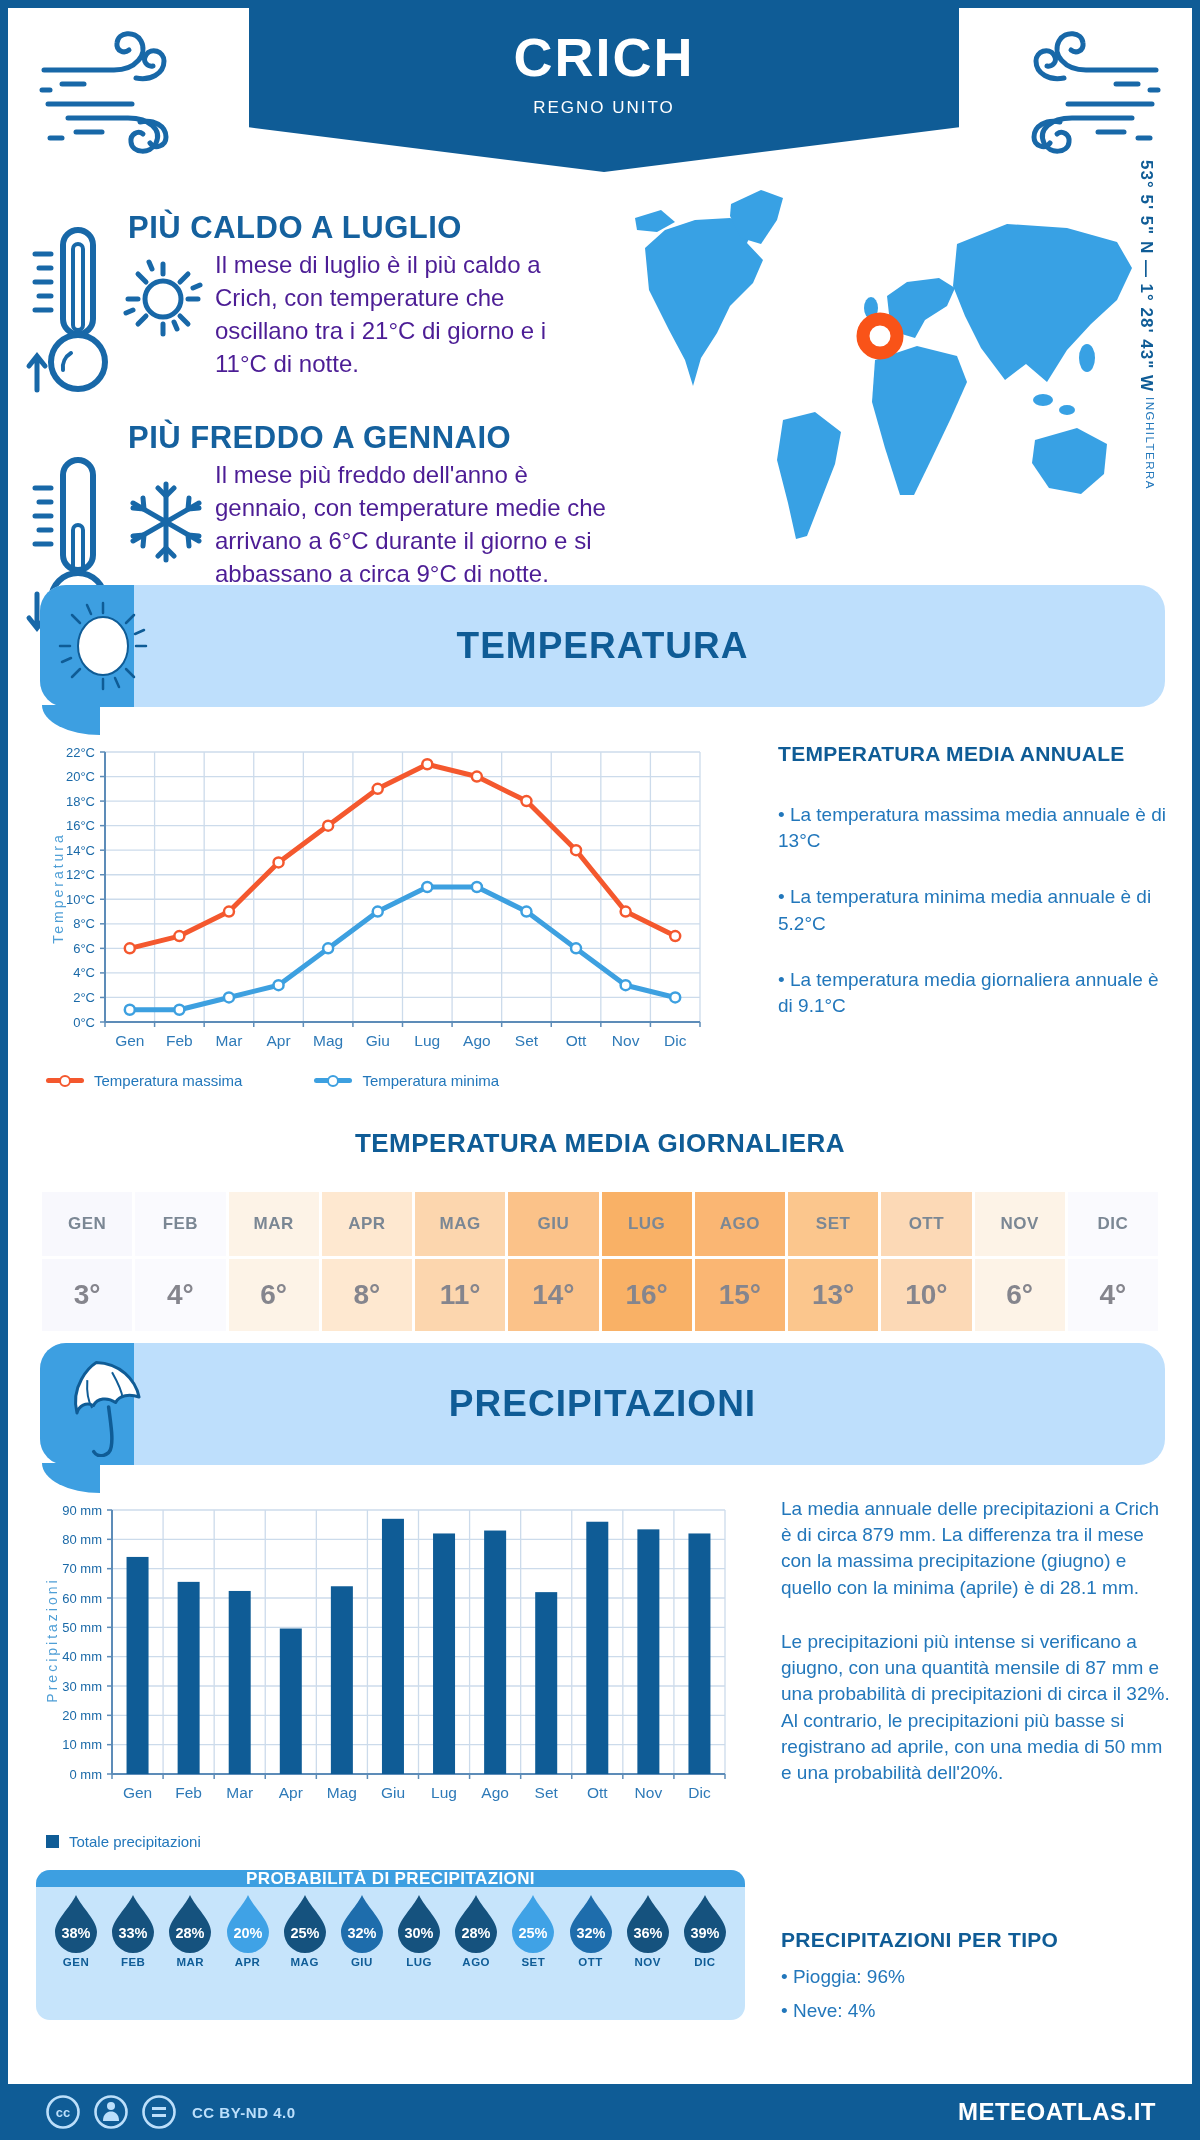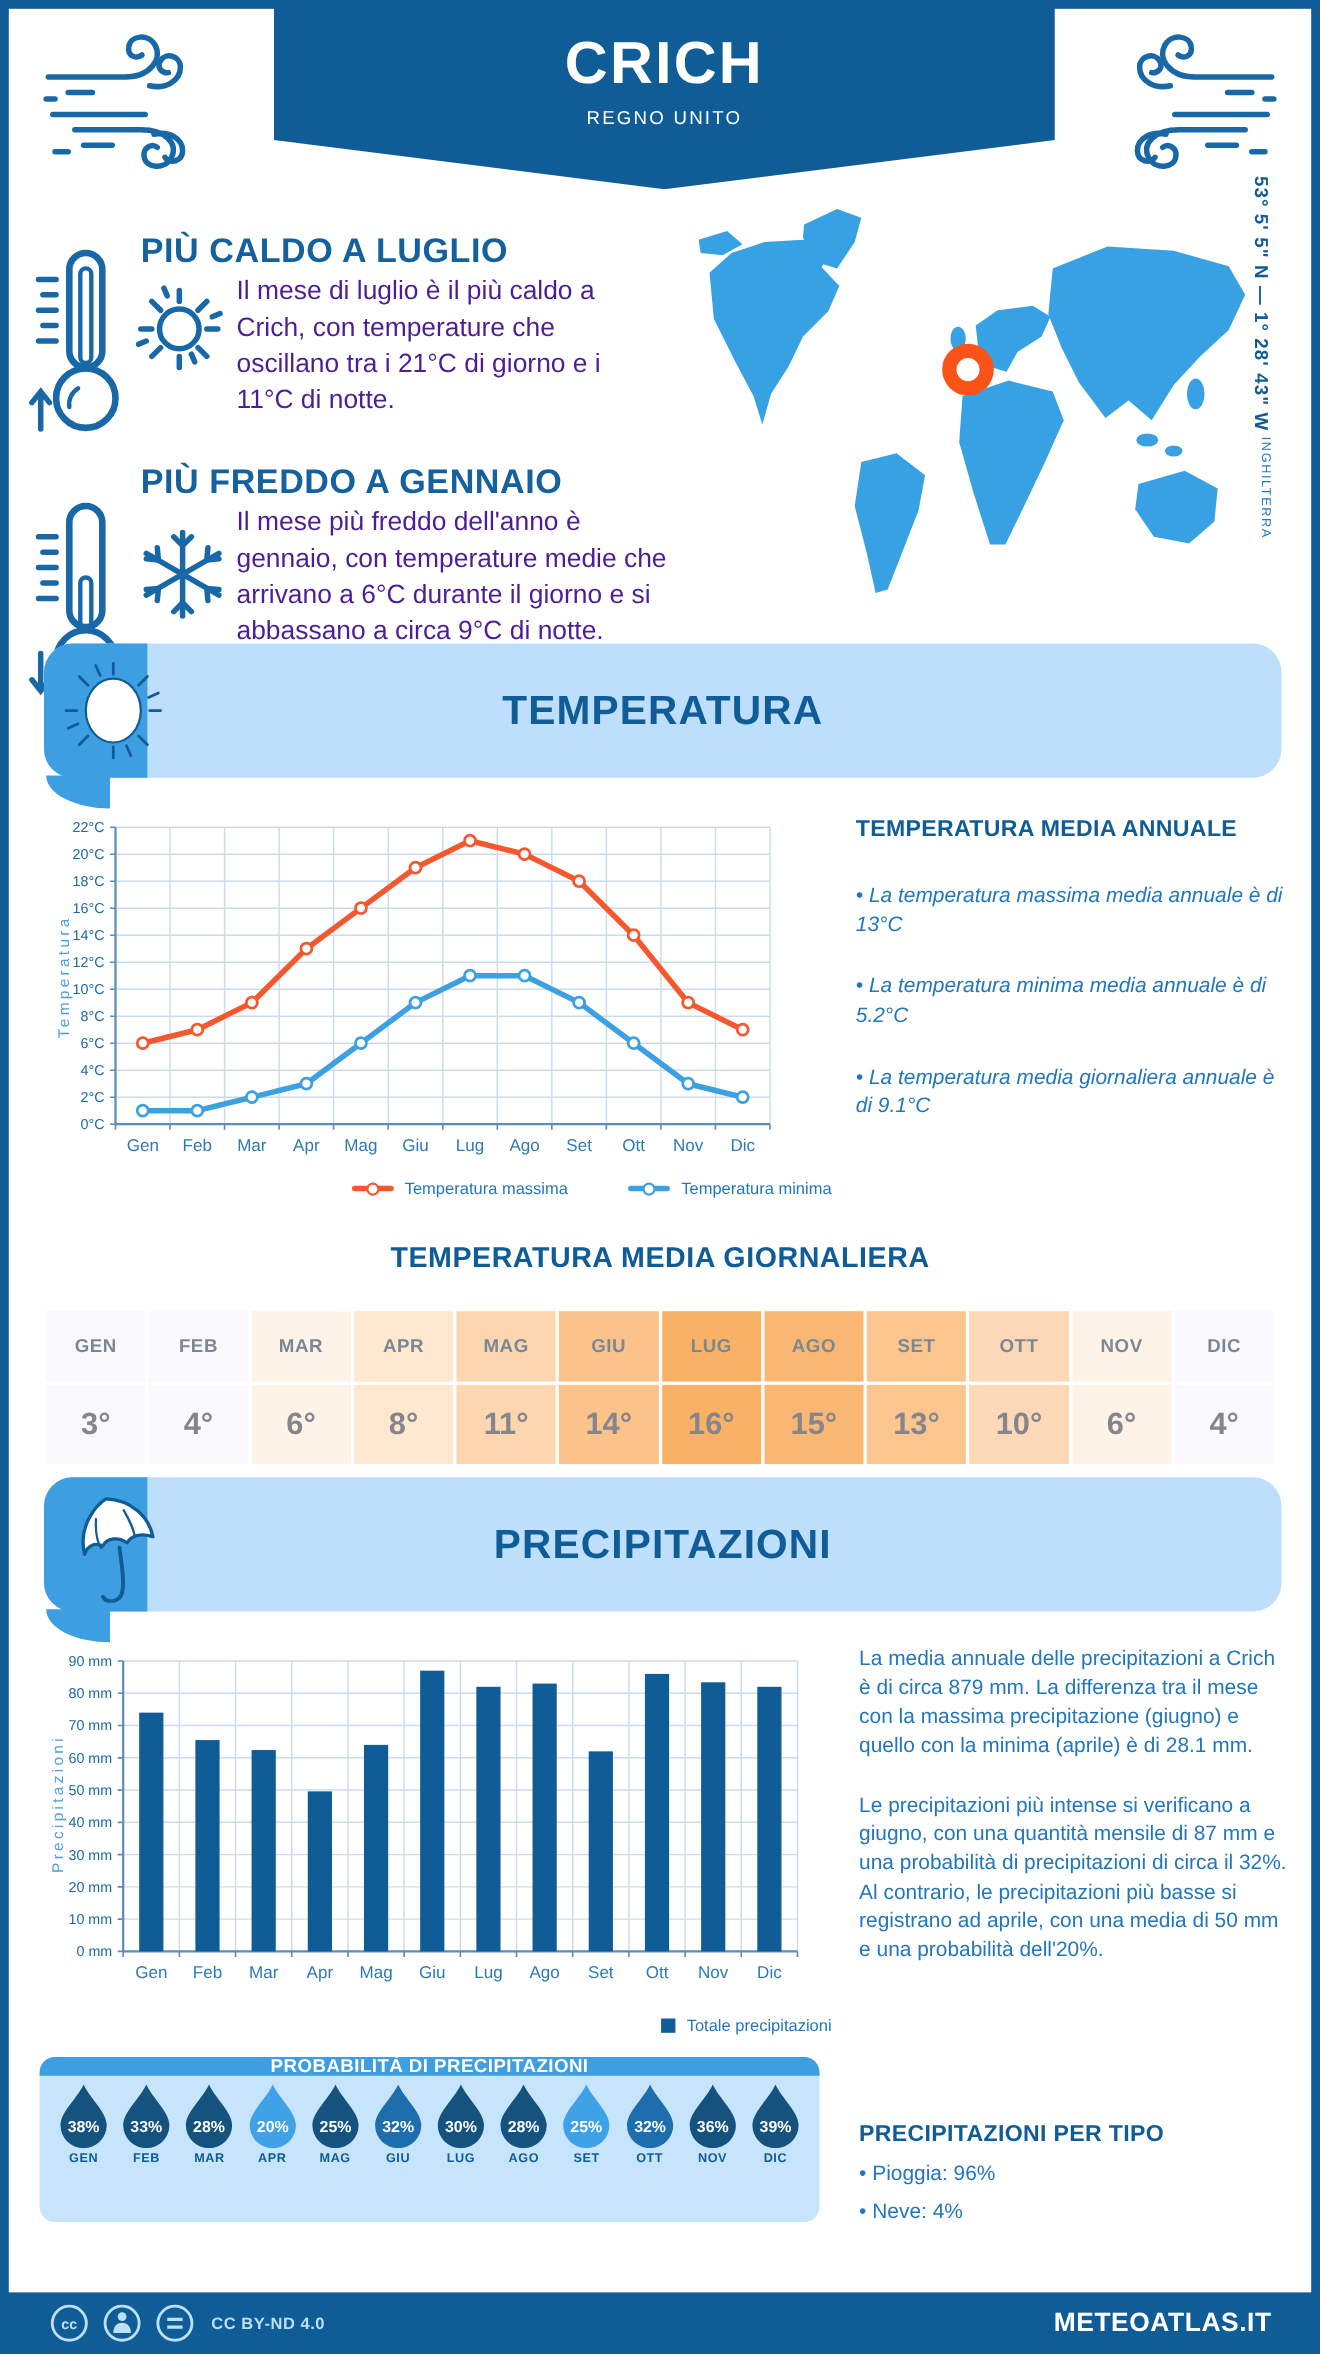--- a/index.html
+++ b/index.html
@@ -47,36 +47,36 @@
     font-size:37px;font-weight:bold;color:#0f5c96;letter-spacing:1px;
   }
   .band .bicon{position:absolute;}
 
   
   .chartbox{position:absolute;}
   .rot-label{
     position:absolute;width:240px;text-align:center;transform:rotate(-90deg);
     font-size:14px;color:#4f9fd6;letter-spacing:3px;
   }
-  .legend{position:absolute;display:flex;justify-content:flex-end;align-items:center;gap:55px;width:700px;left:56px;}
+  .legend{position:absolute;display:flex;justify-content:flex-start;align-items:center;gap:72px;width:700px;left:46px;}
   .legend .item{display:flex;align-items:center;gap:10px;font-size:15px;color:#2277bb;}
   .lg-line{width:38px;height:5px;border-radius:3px;position:relative;}
   .lg-line::after{
     content:'';position:absolute;left:50%;top:50%;transform:translate(-50%,-50%);
     width:8px;height:8px;border-radius:50%;background:#fff;border:2.5px solid currentColor;
   }
   .lg-line.orange{background:#f4582e;color:#f4582e;}
   .lg-line.blue{background:#3da0e0;color:#3da0e0;}
   .lg-square{width:13px;height:13px;background:#0f5c96;}
 
   
   .side-heading{font-size:21px;font-weight:bold;color:#0f5c96;margin:0 0 36px 0;letter-spacing:0.3px;}
   .side-text{font-size:19px;line-height:1.38;color:#2277bb;}
   #annual-block{position:absolute;left:778px;top:742px;width:392px;}
-  #annual-block p{margin:0 0 30px 0;font-style:italic;}
+  #annual-block p{margin:0 0 30px 0;}
   #precip-text{position:absolute;left:781px;top:1496px;width:392px;}
   #precip-text p{margin:0 0 28px 0;}
   #bytype-block{position:absolute;left:781px;top:1928px;width:392px;}
   #bytype-block .side-heading{margin-bottom:12px;}
   #bytype-block p{margin:0 0 8px 0;}
 
   
   #daily-title{position:absolute;left:0;top:1128px;width:1200px;text-align:center;
     font-size:26px;font-weight:bold;color:#0f5c96;letter-spacing:0.5px;}
   #daily-table{

